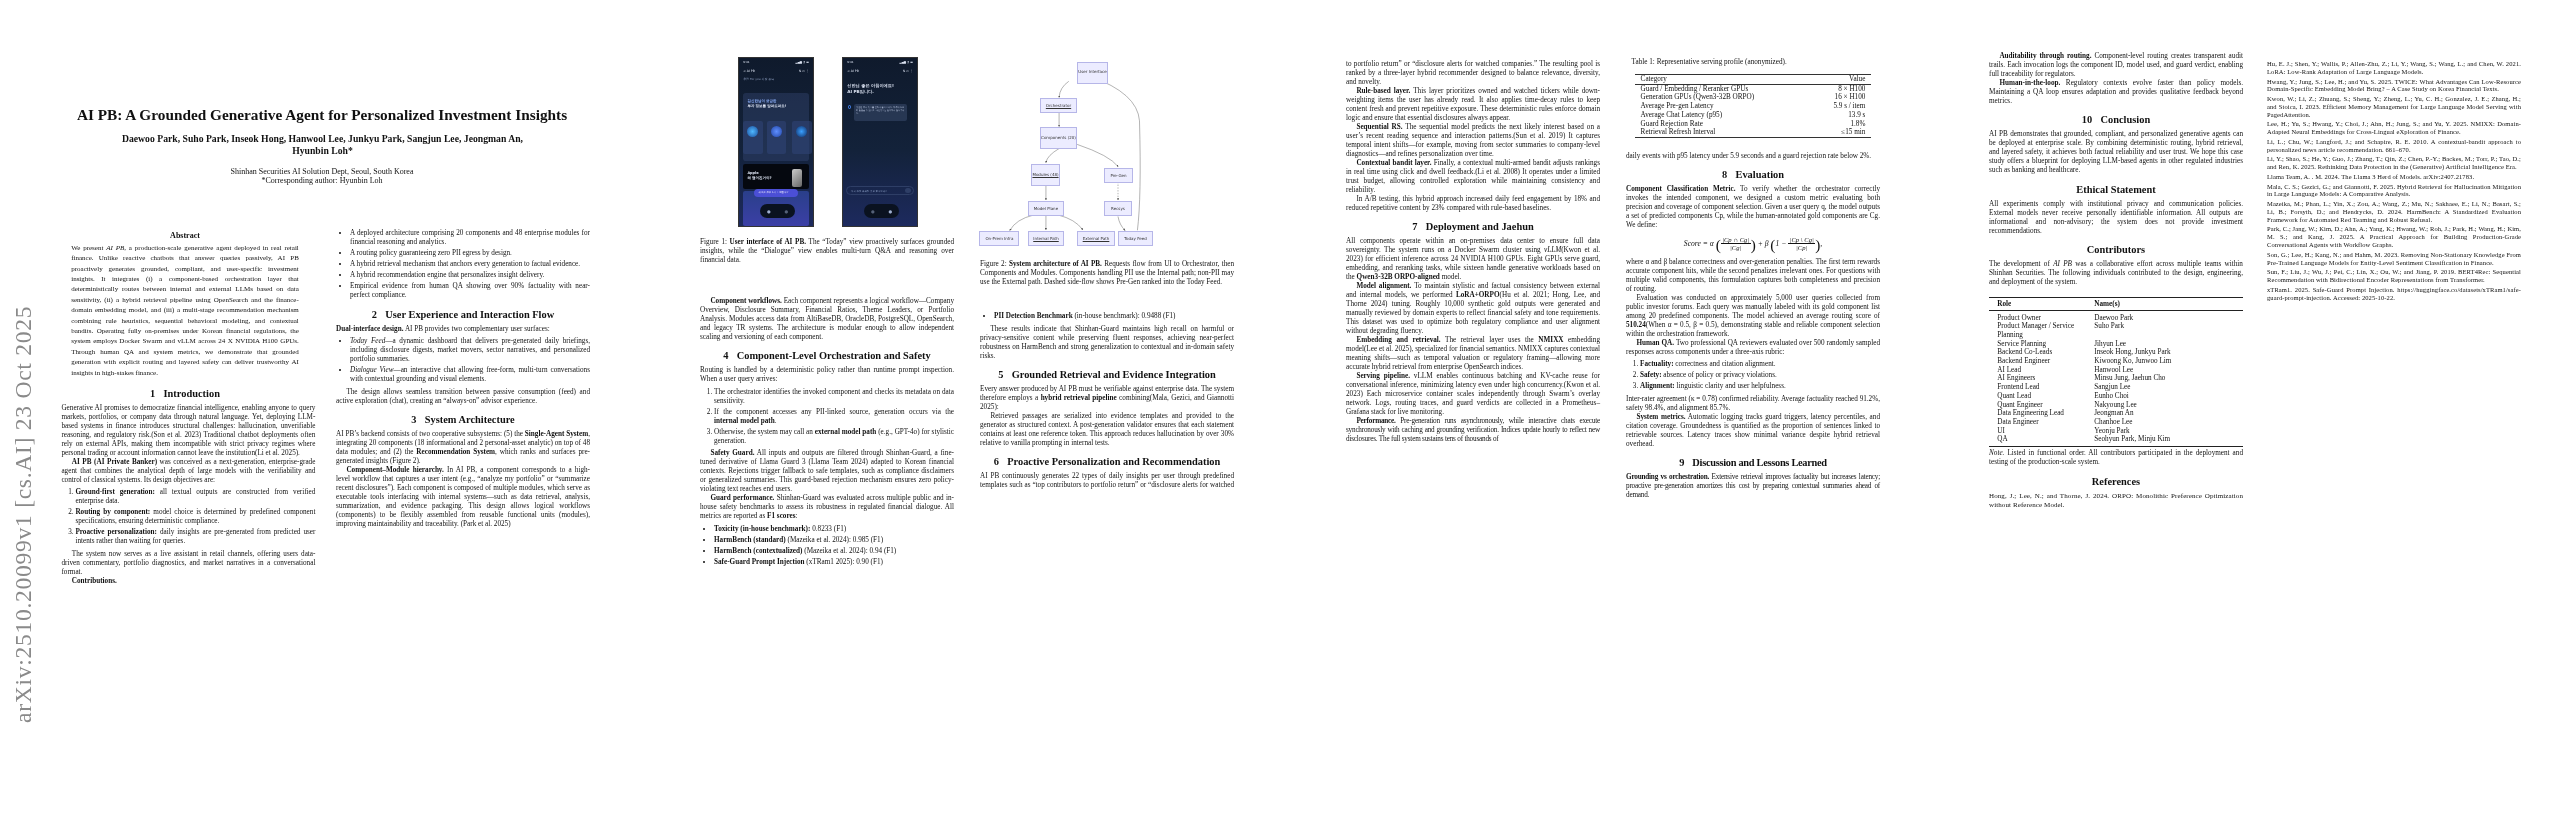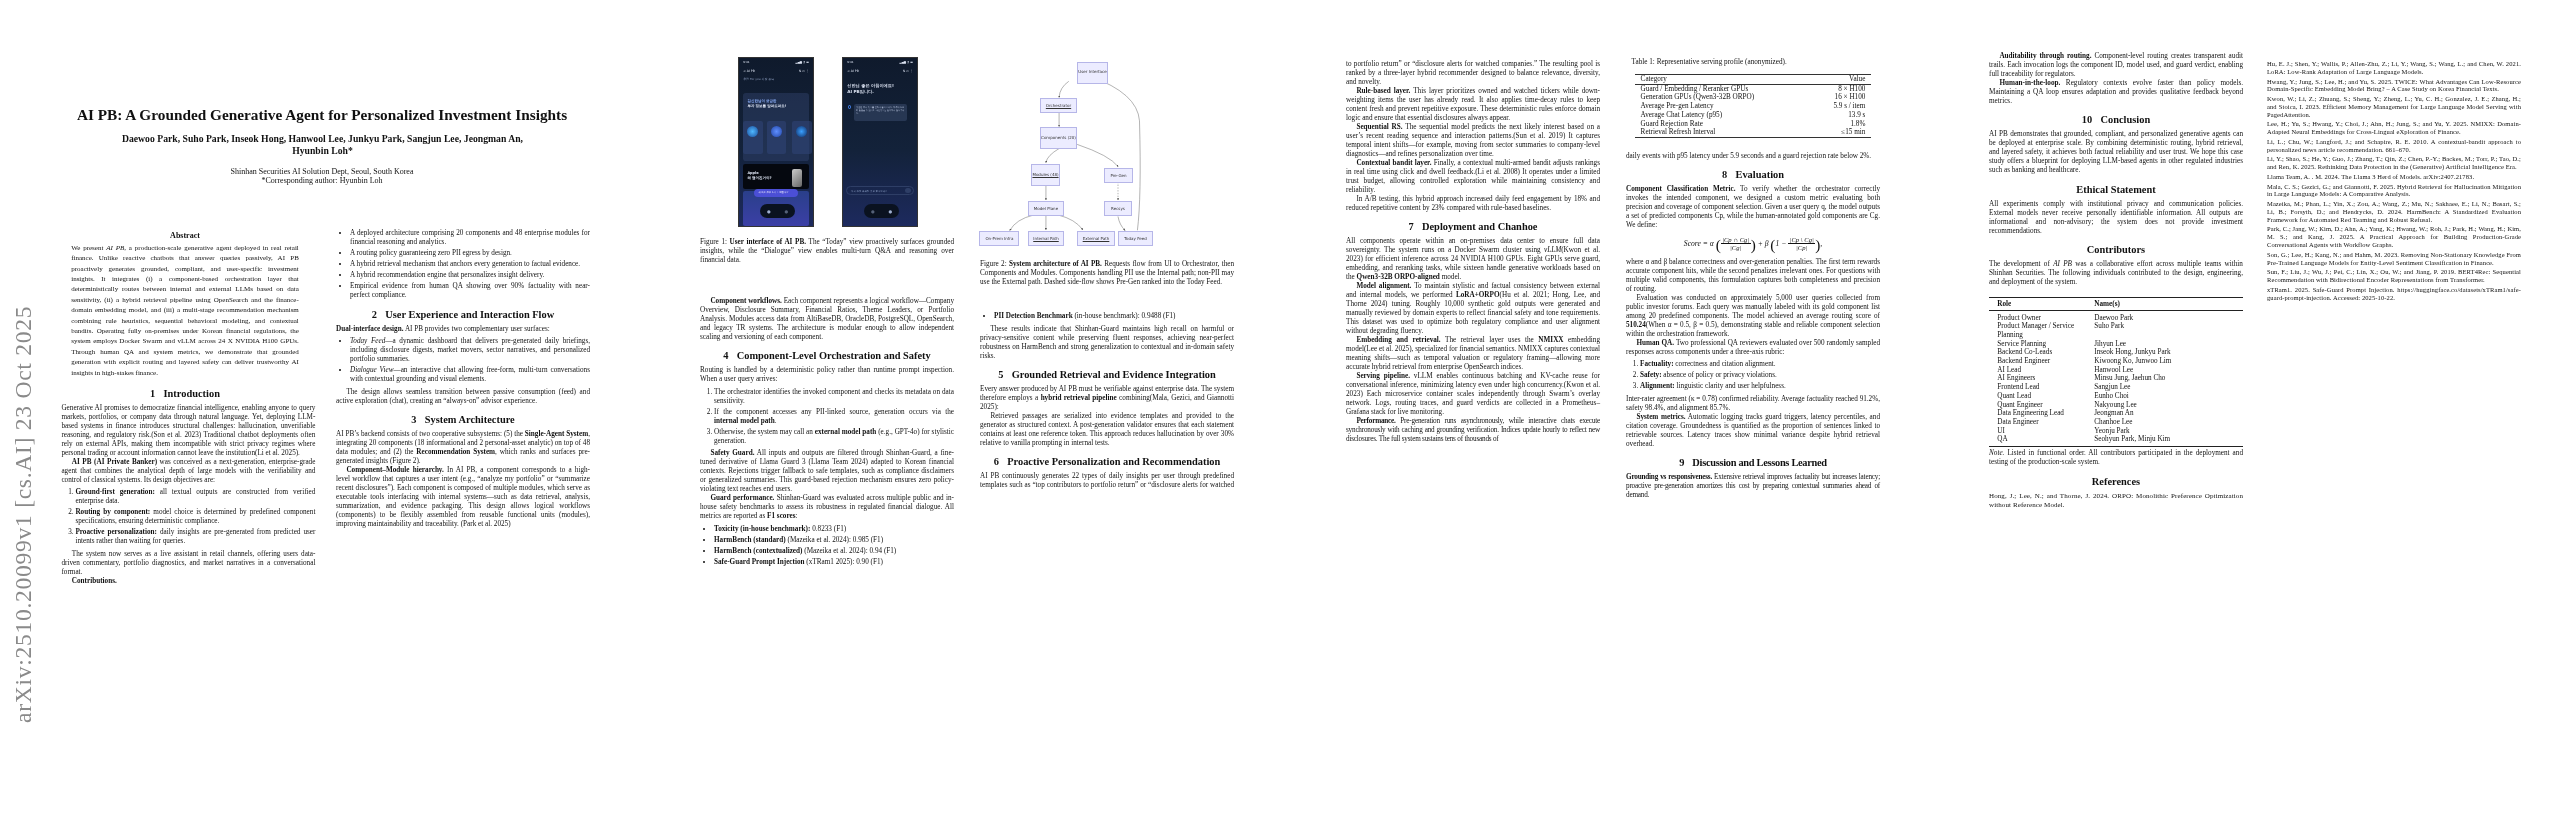--- a/index.html
+++ b/index.html
@@ -269,21 +269,21 @@
 </div>
 
 <div class="page" style="left:1288px;">
   <div class="col" style="left:58px; top:60px;">
     <p>to portfolio return” or “disclosure alerts for watched companies.” The resulting pool is ranked by a three-layer hybrid recommender designed to balance relevance, diversity, and novelty.</p>
     <p class="ind"><b>Rule-based layer.</b><span> This layer prioritizes owned and watched tickers while down-weighting items the user has already read. It also applies time-decay rules to keep content fresh and prevent repetitive exposure. These deterministic rules enforce domain logic and ensure that essential disclosures always appear.</span></p>
     <p class="ind"><b>Sequential RS.</b><span> The sequential model predicts the next likely interest based on a user’s recent reading sequence and interaction patterns.(Sun et al. 2019) It captures temporal intent shifts—for example, moving from sector summaries to company-level diagnostics—and refines personalization over time.</span></p>
     <p class="ind"><b>Contextual bandit layer.</b><span> Finally, a contextual multi-armed bandit adjusts rankings in real time using click and dwell feedback.(Li et al. 2008) It operates under a limited trust budget, allowing controlled exploration while maintaining consistency and reliability.</span></p>
     <p class="ind">In A/B testing, this hybrid approach increased daily feed engagement by 18% and reduced repetitive content by 23% compared with rule-based baselines.</p>
 
-    <div class="sec"><span class="num">7</span><span>Deployment and Chanhoe</span></div>
+    <div class="sec"><span class="num">7</span><span>Deployment and Jaehun</span></div>
     <p><span>All components operate within an on-premises data center to ensure full data sovereignty. The system runs on a Docker Swarm cluster using </span><i>vLLM</i><span>(Kwon et al. 2023) for efficient inference across 24 NVIDIA H100 GPUs. Eight GPUs serve guard, embedding, and reranking tasks, while sixteen handle generative workloads based on the </span><b>Qwen3-32B ORPO-aligned</b><span> model.</span></p>
     <p class="ind"><b>Model alignment.</b><span> To maintain stylistic and factual consistency between external and internal models, we performed </span><b>LoRA+ORPO</b><span>(Hu et al. 2021; Hong, Lee, and Thorne 2024) tuning. Roughly 10,000 synthetic gold outputs were generated and manually reviewed by domain experts to reflect financial safety and tone requirements. This dataset was used to optimize both regulatory compliance and user alignment without degrading fluency.</span></p>
     <p class="ind"><b>Embedding and retrieval.</b><span> The retrieval layer uses the </span><b>NMIXX</b><span> embedding model(Lee et al. 2025), specialized for financial semantics. NMIXX captures contextual meaning shifts—such as temporal valuation or regulatory framing—allowing more accurate hybrid retrieval from enterprise OpenSearch indices.</span></p>
     <p class="ind"><b>Serving pipeline.</b><span> vLLM enables continuous batching and KV-cache reuse for conversational inference, minimizing latency even under high concurrency.(Kwon et al. 2023) Each microservice container scales independently through Swarm’s overlay network. Logs, routing traces, and guard verdicts are collected in a Prometheus–Grafana stack for live monitoring.</span></p>
     <p class="ind" style="letter-spacing:-0.2px;"><b>Performance.</b><span> Pre-generation runs asynchronously, while interactive chats execute synchronously with caching and grounding verification. Indices update hourly to reflect new disclosures. The full system sustains tens of thousands of</span></p>
   </div>
 
   <div class="col" style="left:338px; top:58px;">
     <div style="text-align:left; margin-left:5.6px; margin-bottom:7px;">Table 1: Representative serving profile (anonymized).</div>
     <table class="t1">
@@ -337,21 +337,21 @@
     <p class="ind"><b>Human QA.</b><span> Two professional QA reviewers evaluated over 500 randomly sampled responses across components under a three-axis rubric:</span></p>
     <ol class="nl">
       <li><b>Factuality:</b><span> correctness and citation alignment.</span></li>
       <li><b>Safety:</b><span> absence of policy or privacy violations.</span></li>
       <li><b>Alignment:</b><span> linguistic clarity and user helpfulness.</span></li>
     </ol>
     <p>Inter-rater agreement (κ = 0.78) confirmed reliability. Average factuality reached 91.2%, safety 98.4%, and alignment 85.7%.</p>
     <p class="ind"><b>System metrics.</b><span> Automatic logging tracks guard triggers, latency percentiles, and citation coverage. Groundedness is quantified as the proportion of sentences linked to retrievable sources. Latency traces show minimal variance despite hybrid retrieval overhead.</span></p>
 
     <div class="sec" style="letter-spacing:-0.3px;"><span class="num">9</span><span>Discussion and Lessons Learned</span></div>
-    <p style="letter-spacing:-0.2px;"><b>Grounding vs responsiveness.</b><span> Extensive retrieval improves factuality but increases latency; proactive pre-generation amortizes this cost by preparing contextual summaries ahead of demand.</span></p>
+    <p style="letter-spacing:-0.2px;"><b>Grounding vs orchestration.</b><span> Extensive retrieval improves factuality but increases latency; proactive pre-generation amortizes this cost by preparing contextual summaries ahead of demand.</span></p>
   </div>
 </div>
 
 <div class="page" style="left:1932px;">
   <div class="col" style="left:57px; top:52px;">
     <p class="ind"><b>Auditability through routing.</b><span> Component-level routing creates transparent audit trails. Each invocation logs the component ID, model used, and guard verdict, enabling full traceability for regulators.</span></p>
     <p class="ind"><b>Human-in-the-loop.</b><span> Regulatory contexts evolve faster than policy models. Maintaining a QA loop ensures adaptation and provides qualitative feedback beyond metrics.</span></p>
 
     <div class="sec"><span class="num">10</span><span>Conclusion</span></div>
     <p>AI PB demonstrates that grounded, compliant, and personalized generative agents can be deployed at enterprise scale. By combining deterministic routing, hybrid retrieval, and layered safety, it achieves both factual reliability and user trust. We hope this case study offers a blueprint for deploying LLM-based agents in other regulated industries such as banking and healthcare.</p>

